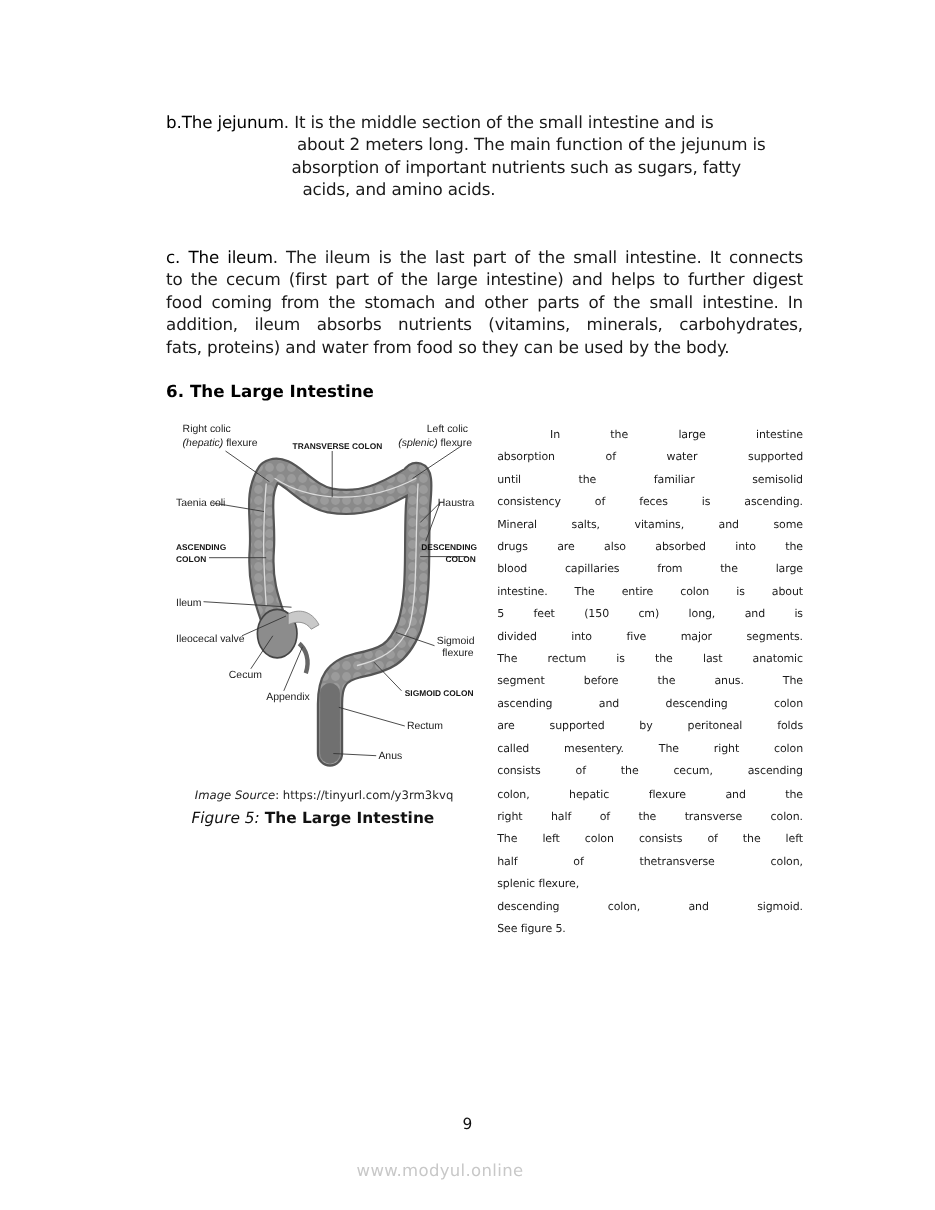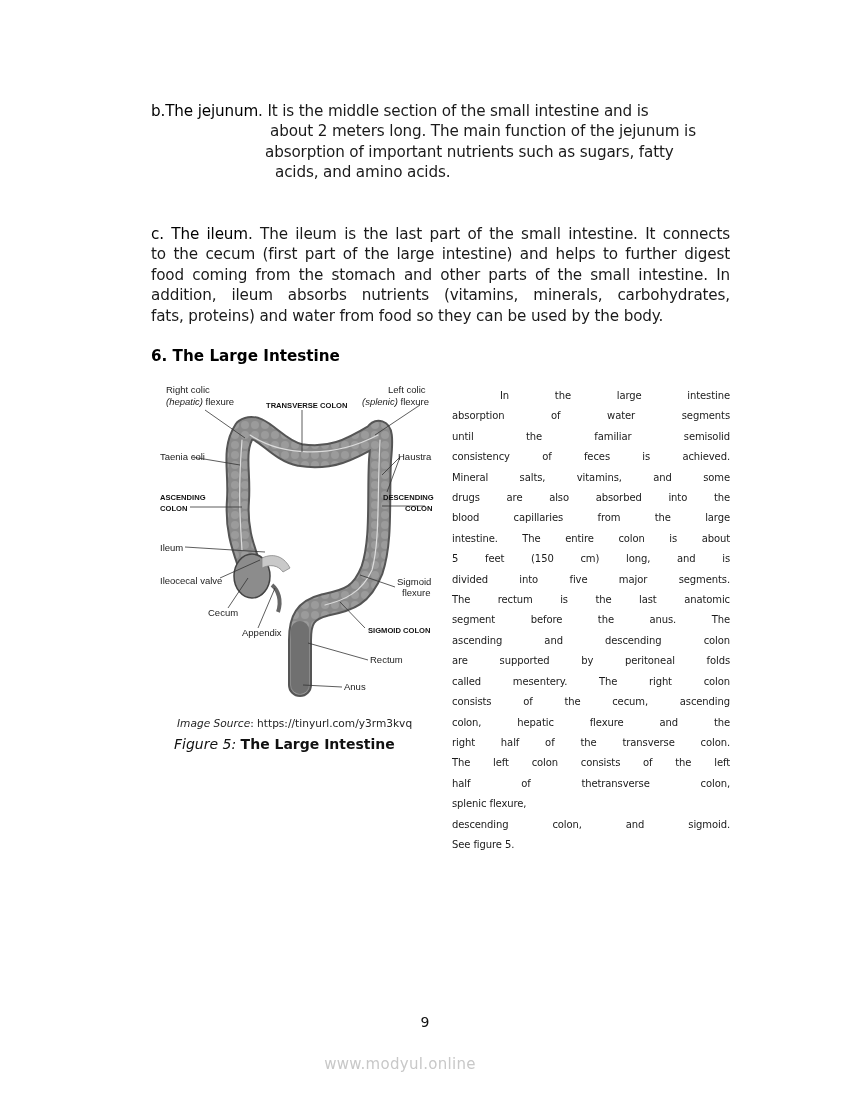--- a/index.html
+++ b/index.html
@@ -105,23 +105,23 @@
     <text class="dlabel" x="220" y="283">Rectum</text>
     <text class="dlabel" x="194" y="310">Anus</text>
   </svg>
 </div>
 
 <div class="caption-src"><i>Image Source</i><span>: https://tinyurl.com/y3rm3kvq</span></div>
 <div class="caption-fig"><i>Figure 5:</i> <b>The Large Intestine</b></div>
 
 <div class="right-col">
   <span class="justify-line" style="padding-left:48px;">In the large intestine</span>
-  <span class="justify-line">absorption of water segments</span>
+  <span class="justify-line">absorption of water supported</span>
   <span class="justify-line">until the familiar semisolid</span>
-  <span class="justify-line">consistency of feces is achieved.</span>
+  <span class="justify-line">consistency of feces is ascending.</span>
   <span class="justify-line">Mineral salts, vitamins, and some</span>
   <span class="justify-line">drugs are also absorbed into the</span>
   <span class="justify-line">blood capillaries from the large</span>
   <span class="justify-line">intestine. The entire colon is about</span>
   <span class="justify-line">5 feet (150 cm) long, and is</span>
   <span class="justify-line">divided into five major segments.</span>
   <span class="justify-line">The rectum is the last anatomic</span>
   <span class="justify-line">segment before the anus. The</span>
   <span class="justify-line">ascending and descending colon</span>
   <span class="justify-line">are supported by peritoneal folds</span>

